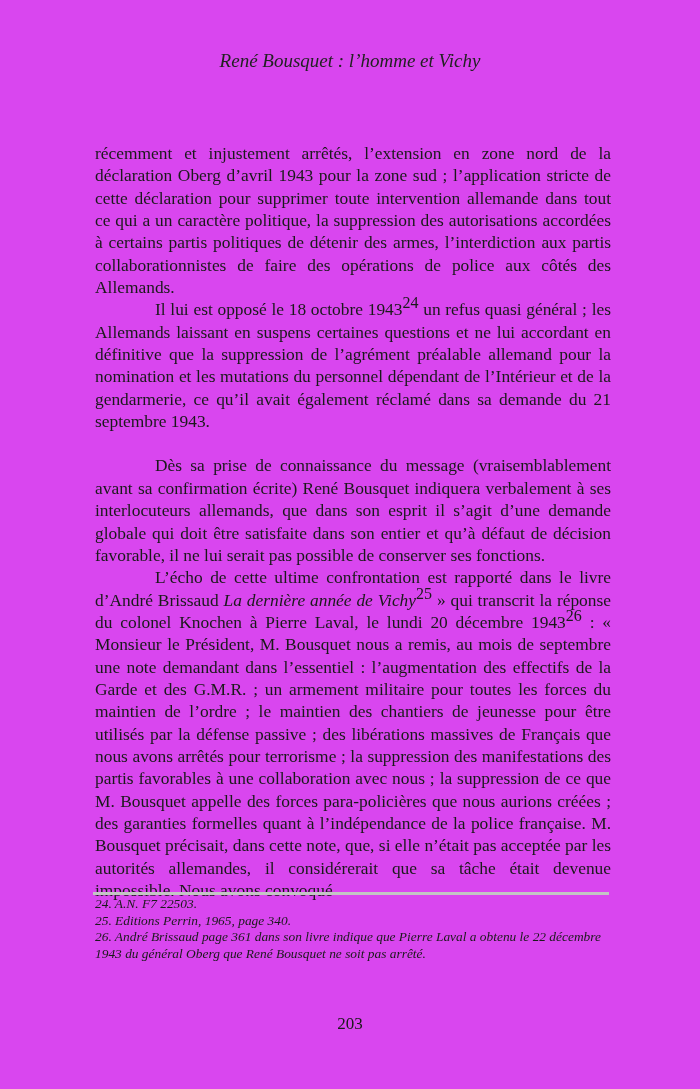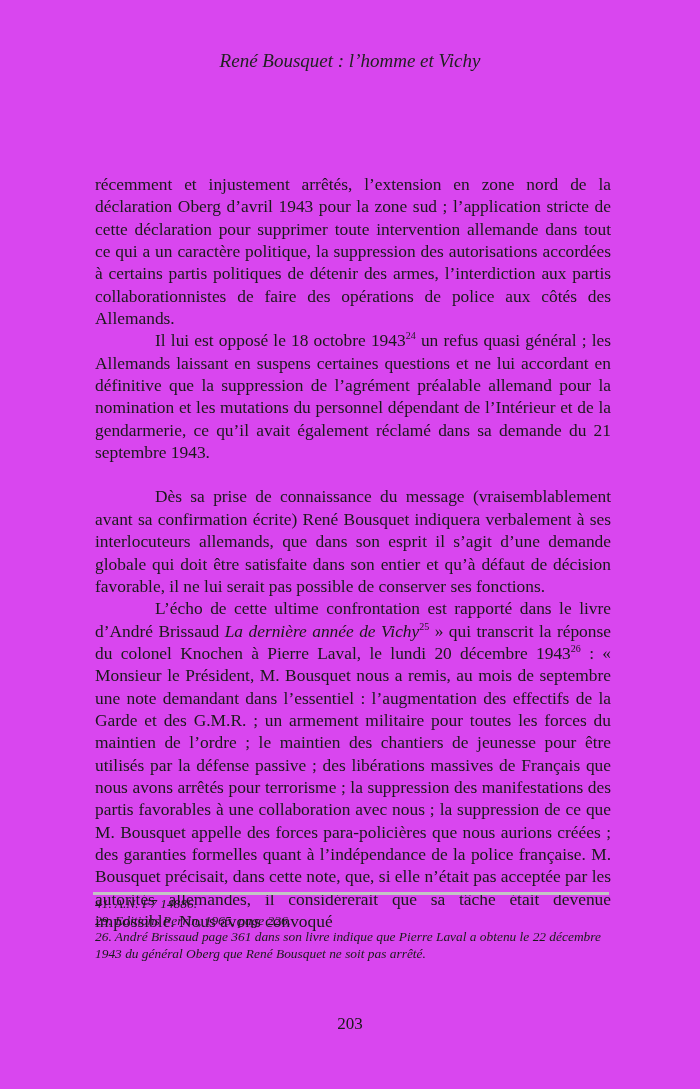--- a/index.html
+++ b/index.html
@@ -8,26 +8,26 @@
       position: absolute; left: 0; top: 0; width: 700px; height: 1089px;
       background: #d946ef; color: #1a1a1a;
       font-family: "Liberation Serif", "DejaVu Serif", serif;
     }
     .running-head {
       position: absolute; top: 50px; left: 0; width: 700px;
       text-align: center; font-style: italic; font-size: 19px; color: #222;
     }
     .body-text {
       position: absolute; left: 95px; top: 142px; width: 516px;
-      font-size: 17.4px; line-height: 22.35px; text-align: justify; margin-top: 31px;
+      font-size: 17.4px; line-height: 22.35px; text-align: justify;
     }
     .body-text p { margin: 0; text-indent: 0; }
     .body-text p.indent { text-indent: 60px; }
     .body-text p.gap-before { margin-top: 22px; }
-    sup { font-size: 10px; line-height: 0; vertical-align: super; }
+    sup { font-size: 16px; line-height: 0; vertical-align: super; }
     .footnote-rule {
       position: absolute; left: 93px; top: 892px; width: 516px; height: 3px;
       background: #c4c4c4;
     }
     .footnotes {
       position: absolute; left: 95px; top: 896px; width: 520px;
       font-size: 13.4px; line-height: 16.6px; font-style: italic; color: #1a1a1a;
     }
     .footnotes div { margin: 0; }
     .page-number {
@@ -47,19 +47,19 @@
     <p class="indent"><span>Il lui est opposé le 18 octobre 1943</span><sup>24</sup><span> un refus quasi général ; les Allemands laissant en suspens certaines questions et ne lui accordant en définitive que la suppression de l’agrément préalable allemand pour la nomination et les mutations du personnel dépendant de l’Intérieur et de la gendarmerie, ce qu’il avait également réclamé dans sa demande du 21 septembre 1943.</span></p>
 
     <p class="indent gap-before">Dès sa prise de connaissance du message (vraisemblablement avant sa confirmation écrite) René Bousquet indiquera verbalement à ses interlocuteurs allemands, que dans son esprit il s’agit d’une demande globale qui doit être satisfaite dans son entier et qu’à défaut de décision favorable, il ne lui serait pas possible de conserver ses fonctions.</p>
 
     <p class="indent"><span>L’écho de cette ultime confrontation est rapporté dans le livre d’André Brissaud </span><i>La dernière année de Vichy</i><sup>25</sup><span> » qui transcrit la réponse du colonel Knochen à Pierre Laval, le lundi 20 décembre 1943</span><sup>26</sup><span> : « Monsieur le Président, M. Bousquet nous a remis, au mois de septembre une note demandant dans l’essentiel : l’augmentation des effectifs de la Garde et des G.M.R. ; un armement militaire pour toutes les forces du maintien de l’ordre ; le maintien des chantiers de jeunesse pour être utilisés par la défense passive ; des libérations massives de Français que nous avons arrêtés pour terrorisme ; la suppression des manifestations des partis favorables à une collaboration avec nous ; la suppression de ce que M. Bousquet appelle des forces para-policières que nous aurions créées ; des garanties formelles quant à l’indépendance de la police française. M. Bousquet précisait, dans cette note, que, si elle n’était pas acceptée par les autorités allemandes, il considérerait que sa tâche était devenue impossible. Nous avons convoqué</span></p>
   </div>
 
   <div class="footnote-rule"></div>
 
   <div class="footnotes">
-    <div>41. A.N. F7 14886.</div>
-    <div>29. Editions Perrin, 1965, page 226.</div>
+    <div>24. A.N. F7 22503.</div>
+    <div>25. Editions Perrin, 1965, page 340.</div>
     <div>26. André Brissaud page 361 dans son livre indique que Pierre Laval a obtenu le 22 décembre 1943 du général Oberg que René Bousquet ne soit pas arrêté.</div>
   </div>
 
   <div class="page-number">203</div>
 </div>
 
 </body></html>

